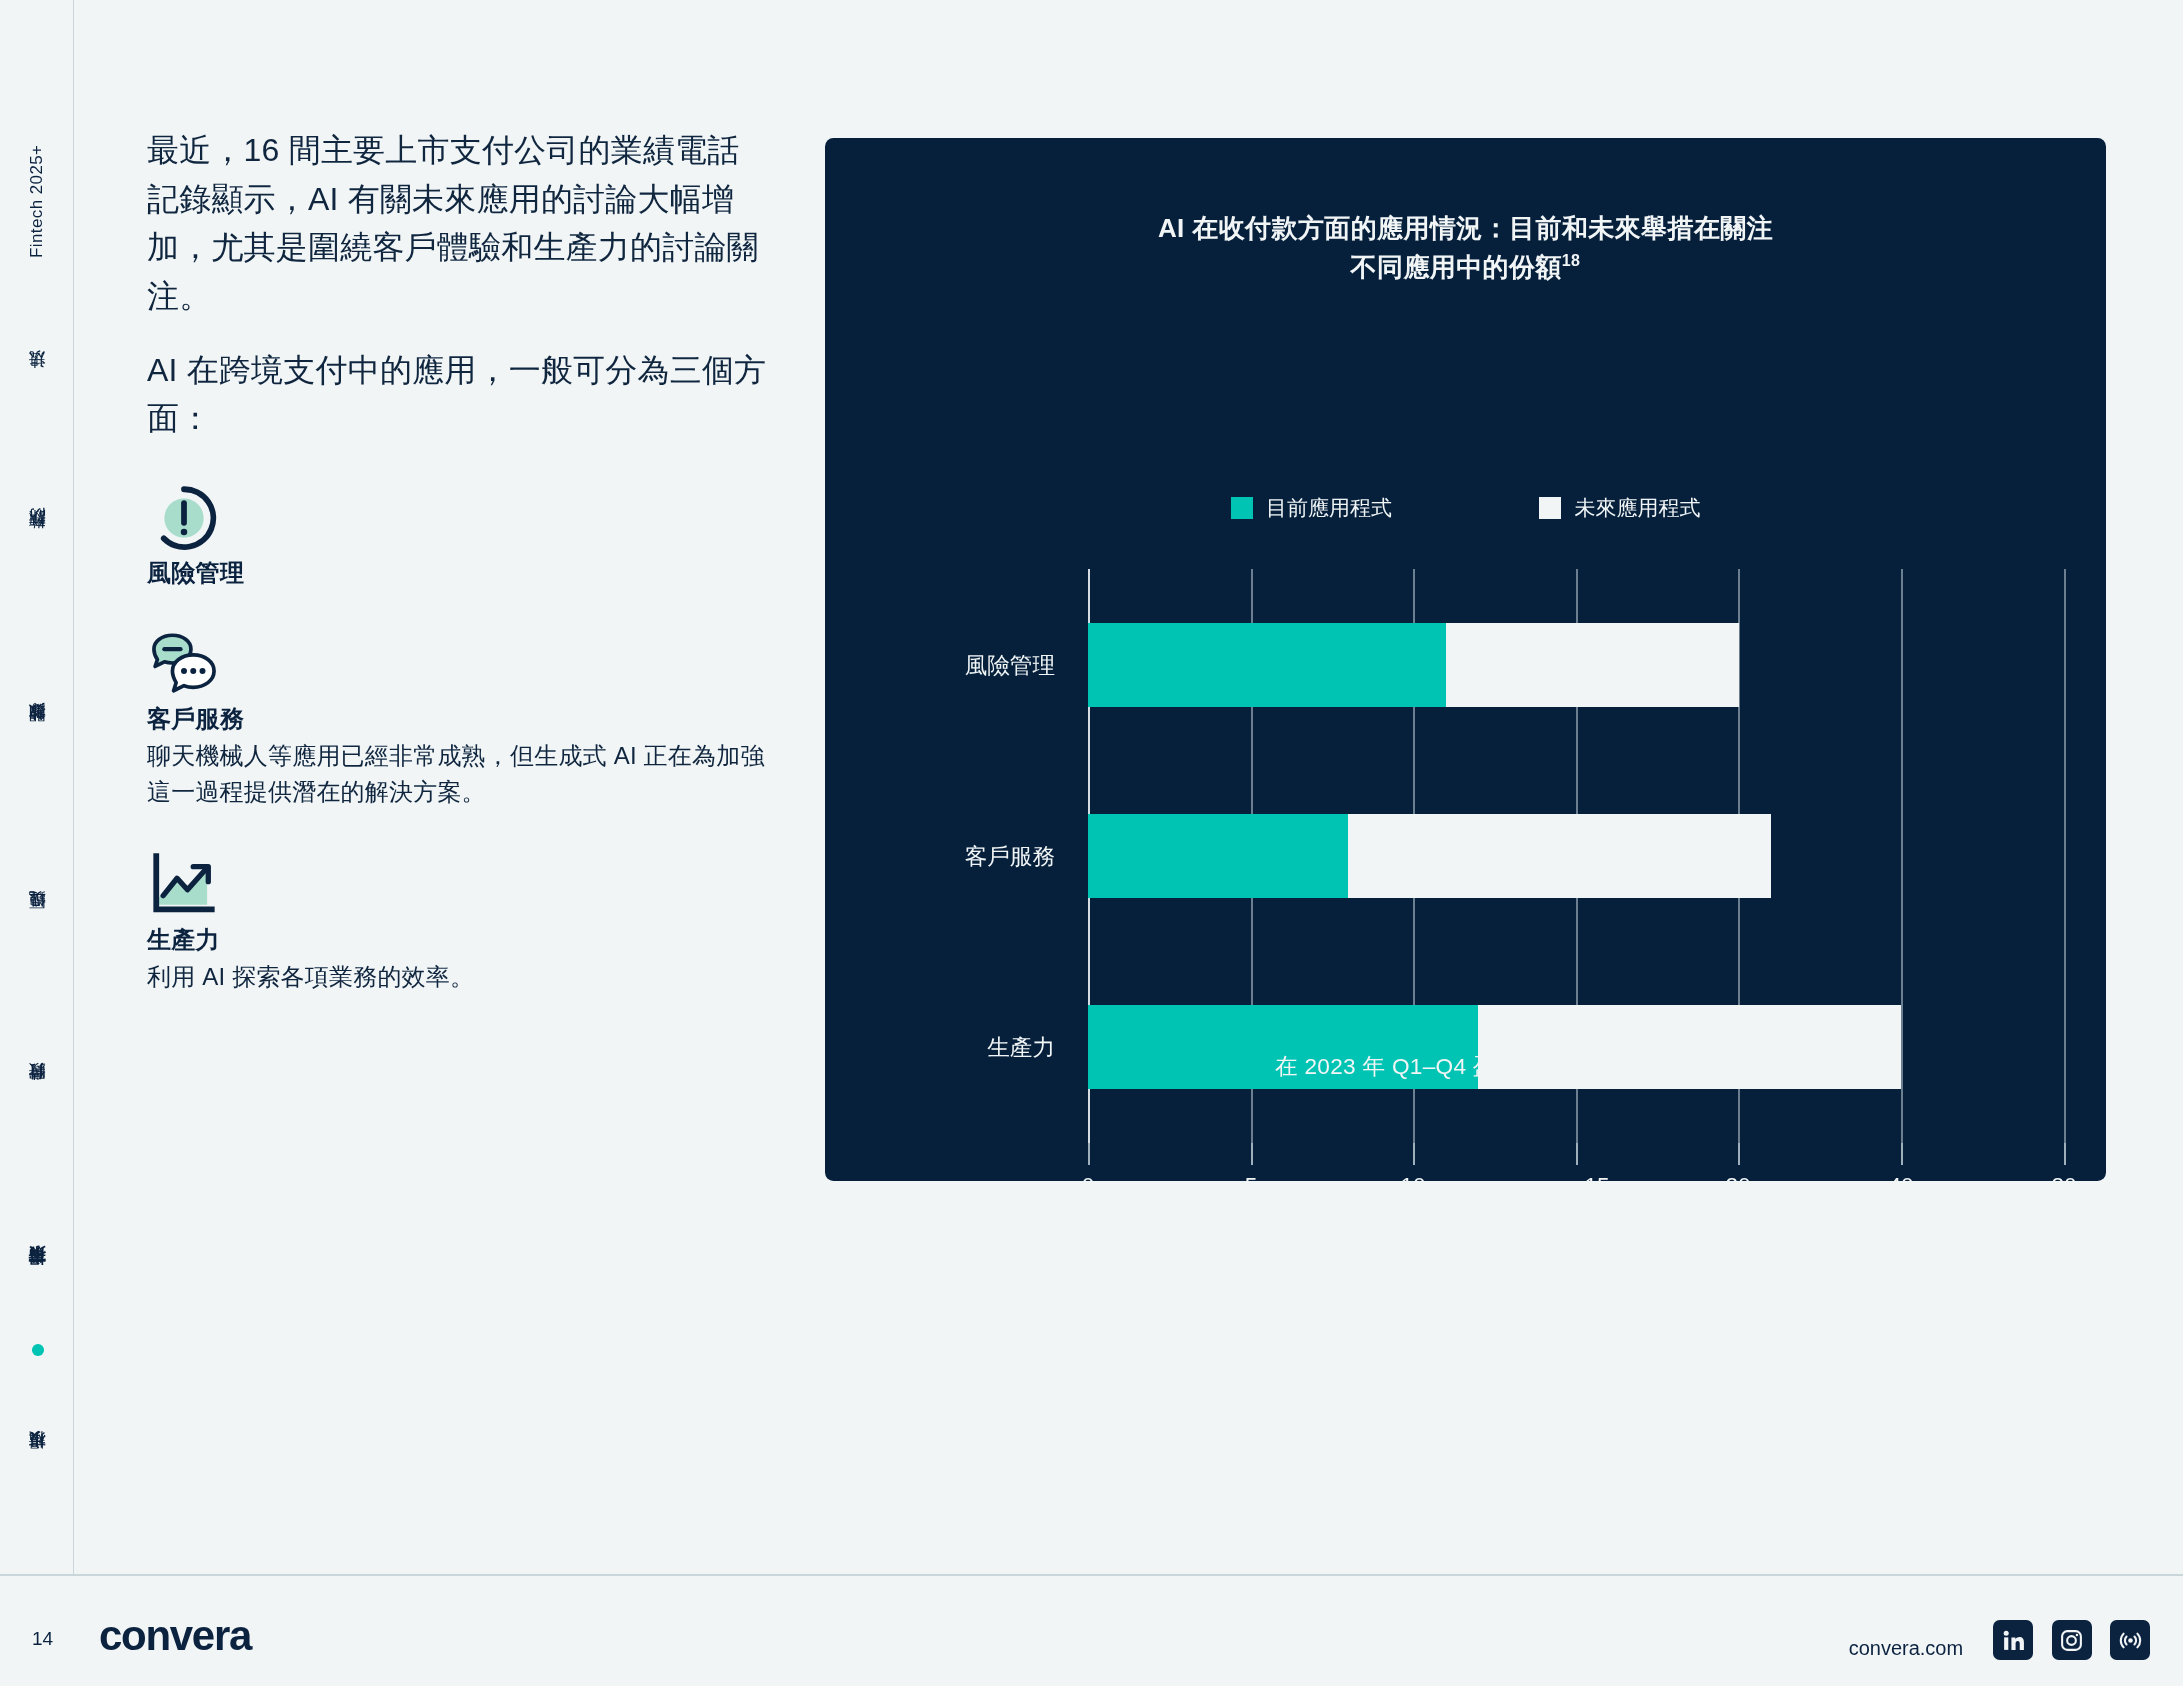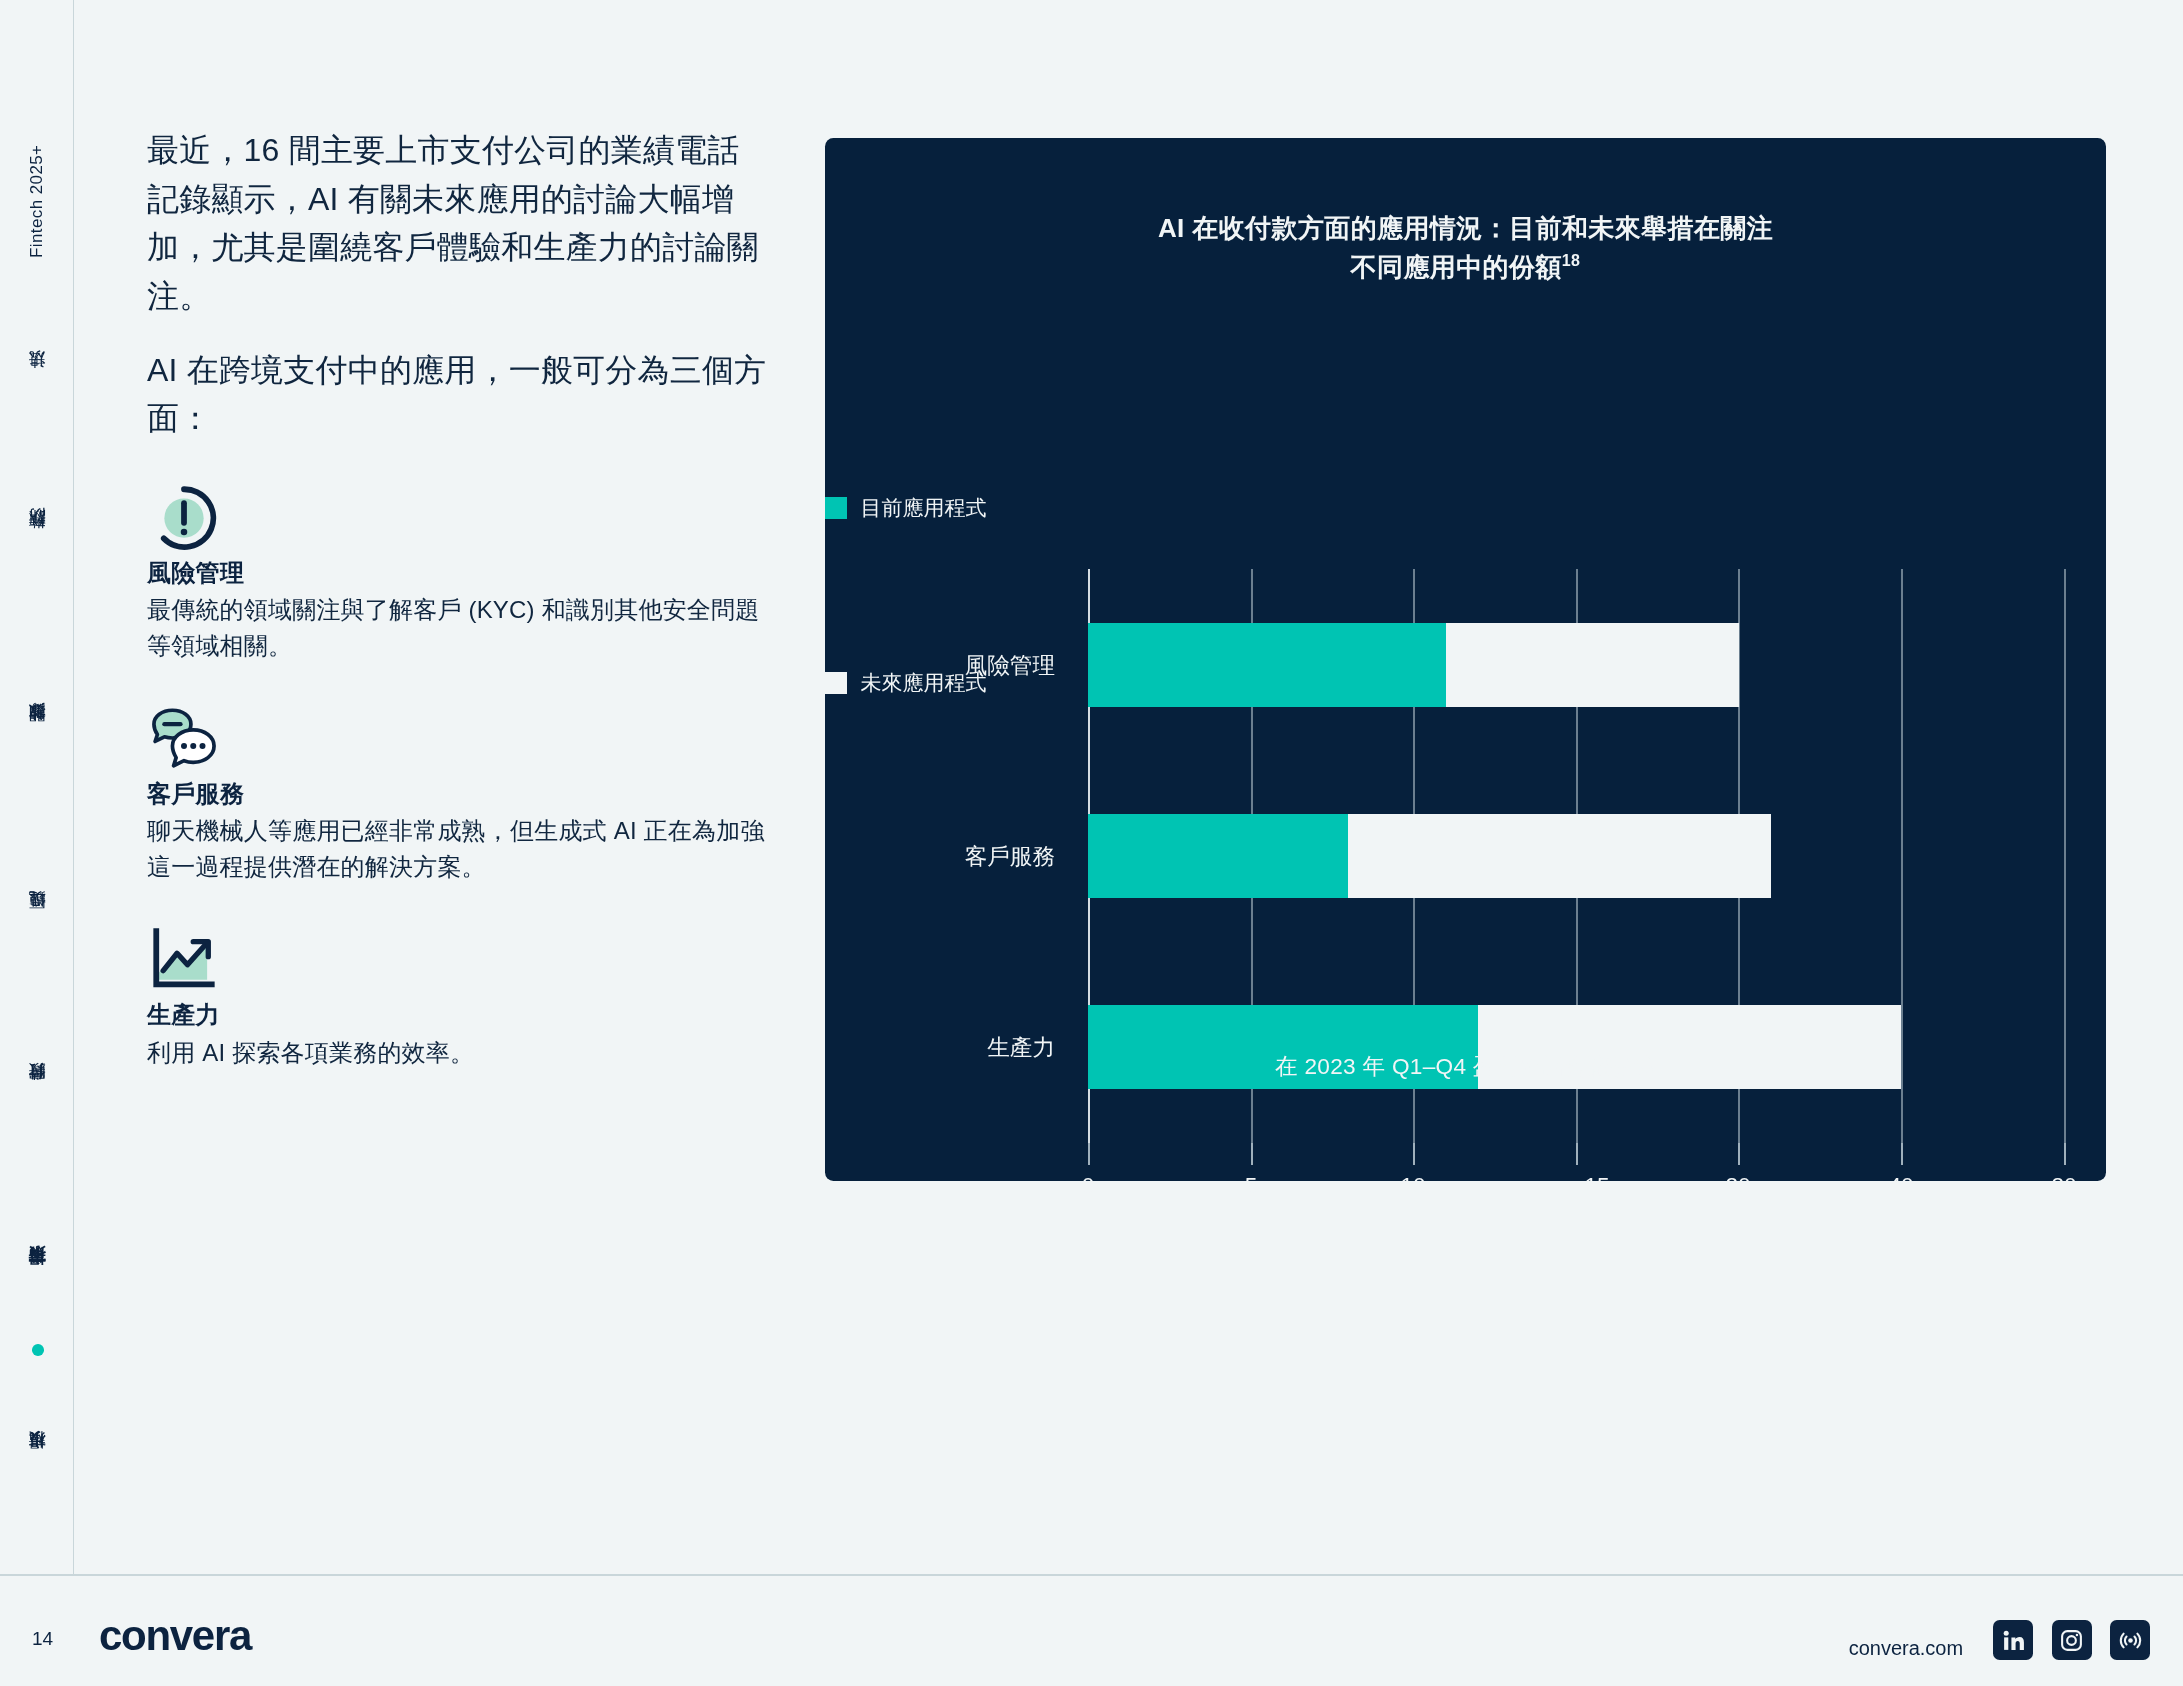--- a/index.html
+++ b/index.html
@@ -65,21 +65,20 @@
     position:absolute; top:71px; left:0; width:100%;
     text-align:center; font-size:26px; font-weight:700; line-height:1.5;
     letter-spacing:0.4px;
   }
   .chart-title sup { font-size:16px; vertical-align:super; }
 
   .legend {
     position:absolute; top:356px; left:0; width:100%;
     display:flex; justify-content:center; gap:147px;
     font-size:21px;
-    flex-direction:column;
   }
   .legend-item { display:flex; align-items:center; gap:13.4px; }
   .swatch { width:22px; height:22px; display:block; }
   .swatch.current { background:#00c4b3; }
   .swatch.future  { background:#f1f5f6; }
 
   
   .plot {
     position:absolute;
     left:263px; top:431px;
@@ -178,21 +177,20 @@
   <div class="feature">
     <span class="feature-icon">
       <svg viewBox="0 0 64 64" width="74" height="74">
         <circle cx="32" cy="33" r="17" fill="#a9ddcb"></circle>
         <path d="M32 8 A25 25 0 1 1 14.5 50.5" fill="none" stroke="#0c2340" stroke-width="5" stroke-linecap="round"></path>
         <path d="M32 20 v17" stroke="#0c2340" stroke-width="5" stroke-linecap="round"></path>
         <circle cx="32" cy="45" r="2.8" fill="#0c2340"></circle>
       </svg>
     </span>
     <h2>風險管理</h2>
-    <p>最傳統的領域關注與了解客戶 (KYC) 和識別其他安全問題等領域相關。</p>
   </div>
 
   <div class="feature">
     <span class="feature-icon">
       <svg viewBox="0 0 64 64" width="74" height="74">
         <path d="M6 20c0-7 7-12 16-12s16 5 16 12-7 12-16 12c-2.5 0-5-.4-7-1l-8 4 2-6C7 26 6 23 6 20z" fill="#a9ddcb" stroke="#0c2340" stroke-width="3.2" stroke-linejoin="round"></path>
         <path d="M15 20h14" stroke="#0c2340" stroke-width="3.6" stroke-linecap="round"></path>
         <path d="M22 39c0-8 8-14 18-14s18 6 18 14-8 14-18 14c-2.8 0-5.6-.5-8-1.4l-9 4.4 2.2-7C24 47 22 43 22 39z" fill="#ffffff" stroke="#0c2340" stroke-width="3.2" stroke-linejoin="round"></path>
         <circle cx="32" cy="39" r="2.6" fill="#0c2340"></circle>
         <circle cx="40" cy="39" r="2.6" fill="#0c2340"></circle>

